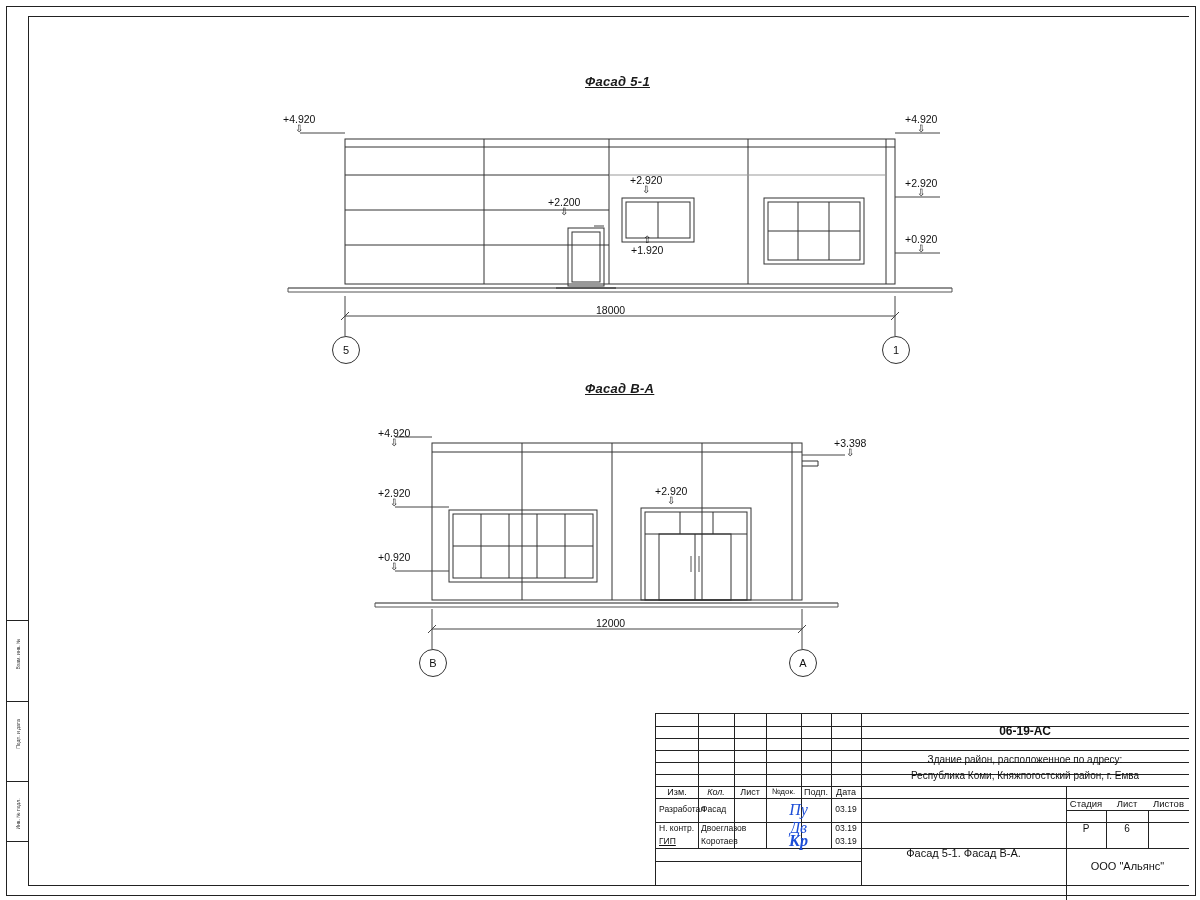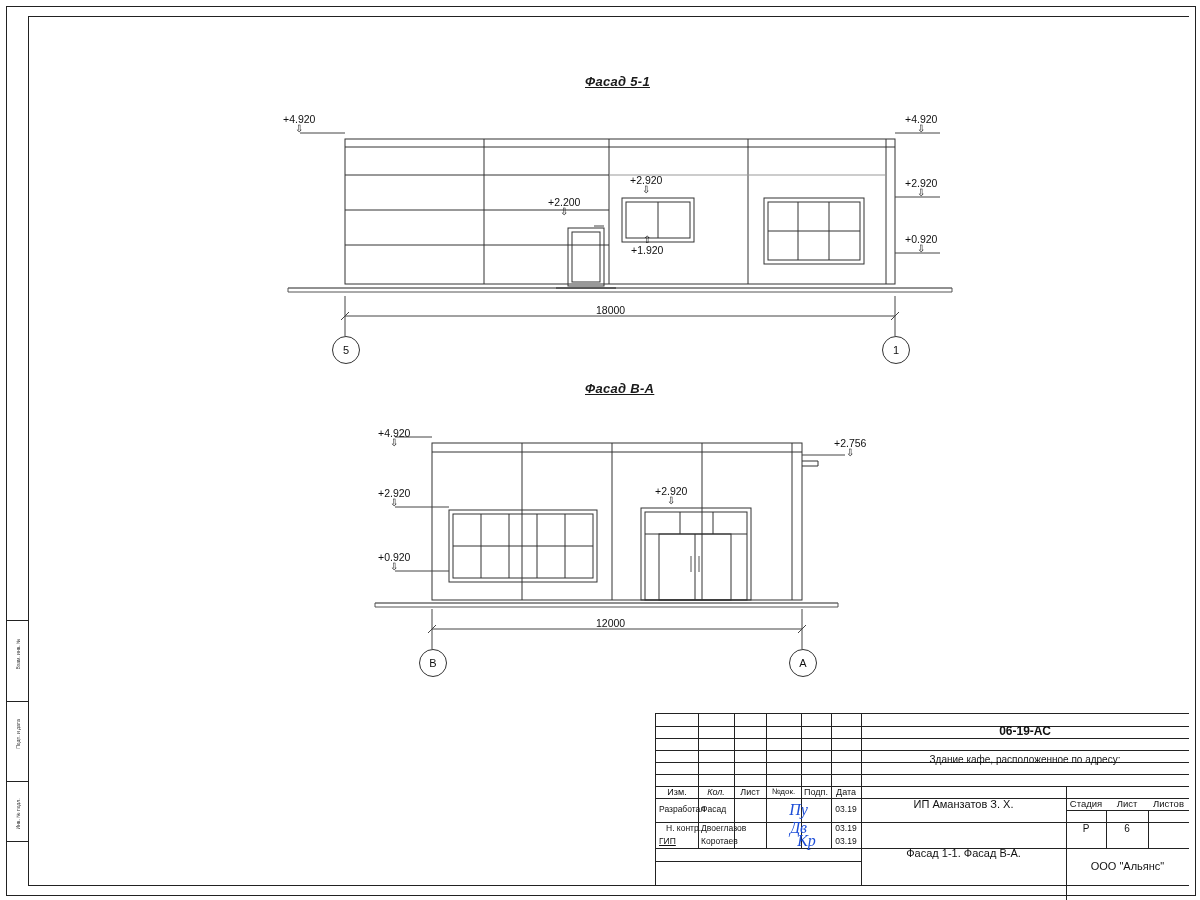--- a/index.html
+++ b/index.html
@@ -230,21 +230,21 @@
       <line x1="428" y1="633" x2="436" y2="625" stroke="#444"></line>
       <line x1="798" y1="633" x2="806" y2="625" stroke="#444"></line>
     </g>
   </svg>
 
   <div class="lvl" style="left:378px;top:427px;">
     <span>+4.920</span>
     <span class="arw">⇩</span>
   </div>
   <div class="lvl" style="left:834px;top:437px;">
-    <span>+2.756</span>
+    <span>+3.398</span>
     <span class="arw">⇩</span>
   </div>
   <div class="lvl" style="left:378px;top:487px;">
     <span>+2.920</span>
     <span class="arw">⇩</span>
   </div>
   <div class="lvl" style="left:378px;top:551px;">
     <span>+0.920</span>
     <span class="arw">⇩</span>
   </div>
@@ -278,47 +278,47 @@
     <div class="l vl" style="left:110px;height:134px;"></div>
     <div class="l vl" style="left:145px;height:134px;"></div>
     <div class="l vl" style="left:175px;height:134px;"></div>
     <div class="l vl" style="left:205px;height:171px;"></div>
     <div class="l vl" style="left:410px;height:171px;top:72px;"></div>
     <div class="l vl" style="left:450px;height:38px;top:96px;"></div>
     <div class="l vl" style="left:492px;height:38px;top:96px;"></div>
 
     <div class="cellt" style="left:205px;top:0px;width:328px;height:36px;font-size:12px;font-weight:bold;">06-19-АС</div>
 
-    <div class="cellt" style="left:205px;top:38px;width:328px;height:16px;font-size:10px;">Здание кафе, расположенное по адресу:</div>
+    <div class="cellt" style="left:205px;top:38px;width:328px;height:16px;font-size:10px;">Здание район, расположенное по адресу:</div>
+    <div class="cellt" style="left:205px;top:54px;width:328px;height:16px;font-size:10px;">Республика Коми, Княжпогостский район, г. Емва</div>
 
     <div class="cellt" style="left:0px;top:72px;width:42px;height:12px;font-size:9px;">Изм.</div>
     <div class="cellt" style="left:42px;top:72px;width:36px;height:12px;font-size:9px;font-style:italic;">Кол.</div>
     <div class="cellt" style="left:78px;top:72px;width:32px;height:12px;font-size:9px;">Лист</div>
     <div class="cellt" style="left:110px;top:72px;width:35px;height:12px;font-size:8px;">№док.</div>
     <div class="cellt" style="left:145px;top:72px;width:30px;height:12px;font-size:9px;">Подп.</div>
     <div class="cellt" style="left:175px;top:72px;width:30px;height:12px;font-size:9px;">Дата</div>
 
     <div class="cellt left" style="left:0px;top:84px;width:42px;height:24px;font-size:8.5px;">Разработал</div>
     <div class="cellt left" style="left:42px;top:84px;width:68px;height:24px;font-size:8.5px;">Фасад</div>
     <div class="cellt sig" style="left:110px;top:84px;width:65px;height:24px;">Пу</div>
     <div class="cellt" style="left:175px;top:84px;width:30px;height:24px;font-size:8.5px;">03.19</div>
 
-    <div class="cellt left" style="left:0px;top:108px;width:42px;height:13px;font-size:8.5px;margin-left:7px;">Н. контр.</div>
+    <div class="cellt left" style="left:0px;top:108px;width:42px;height:13px;font-size:8.5px;">Н. контр.</div>
     <div class="cellt left" style="left:42px;top:108px;width:68px;height:13px;font-size:8.5px;">Двоеглазов</div>
     <div class="cellt sig" style="left:110px;top:106px;width:65px;height:16px;">Дв</div>
     <div class="cellt" style="left:175px;top:108px;width:30px;height:13px;font-size:8.5px;">03.19</div>
 
     <div class="cellt left" style="left:0px;top:121px;width:42px;height:13px;font-size:8.5px;text-decoration:underline;">ГИП</div>
     <div class="cellt left" style="left:42px;top:121px;width:68px;height:13px;font-size:8.5px;">Коротаев</div>
-    <div class="cellt sig" style="left:118px;top:119px;width:65px;height:16px;">Кр</div>
+    <div class="cellt sig" style="left:110px;top:119px;width:65px;height:16px;font-weight:bold;">Кр</div>
     <div class="cellt" style="left:175px;top:121px;width:30px;height:13px;font-size:8.5px;">03.19</div>
 
-    <div class="cellt" style="left:205px;top:72px;width:205px;height:36px;font-size:11px;">ИП Аманзатов З. Х.</div>
-
-    <div class="cellt" style="left:205px;top:108px;width:205px;height:63px;font-size:11px;">Фасад 1-1. Фасад В-А.</div>
+
+    <div class="cellt" style="left:205px;top:108px;width:205px;height:63px;font-size:11px;">Фасад 5-1. Фасад В-А.</div>
 
     <div class="cellt" style="left:410px;top:84px;width:40px;height:12px;font-size:9.5px;">Стадия</div>
     <div class="cellt" style="left:450px;top:84px;width:42px;height:12px;font-size:9.5px;">Лист</div>
     <div class="cellt" style="left:492px;top:84px;width:41px;height:12px;font-size:9.5px;">Листов</div>
     <div class="cellt" style="left:410px;top:96px;width:40px;height:38px;font-size:10px;">Р</div>
     <div class="cellt" style="left:450px;top:96px;width:42px;height:38px;font-size:10px;">6</div>
     <div class="cellt" style="left:492px;top:96px;width:41px;height:38px;font-size:10px;"></div>
 
     <div class="cellt" style="left:410px;top:134px;width:123px;height:37px;font-size:11px;">ООО "Альянс"</div>
   </div>

